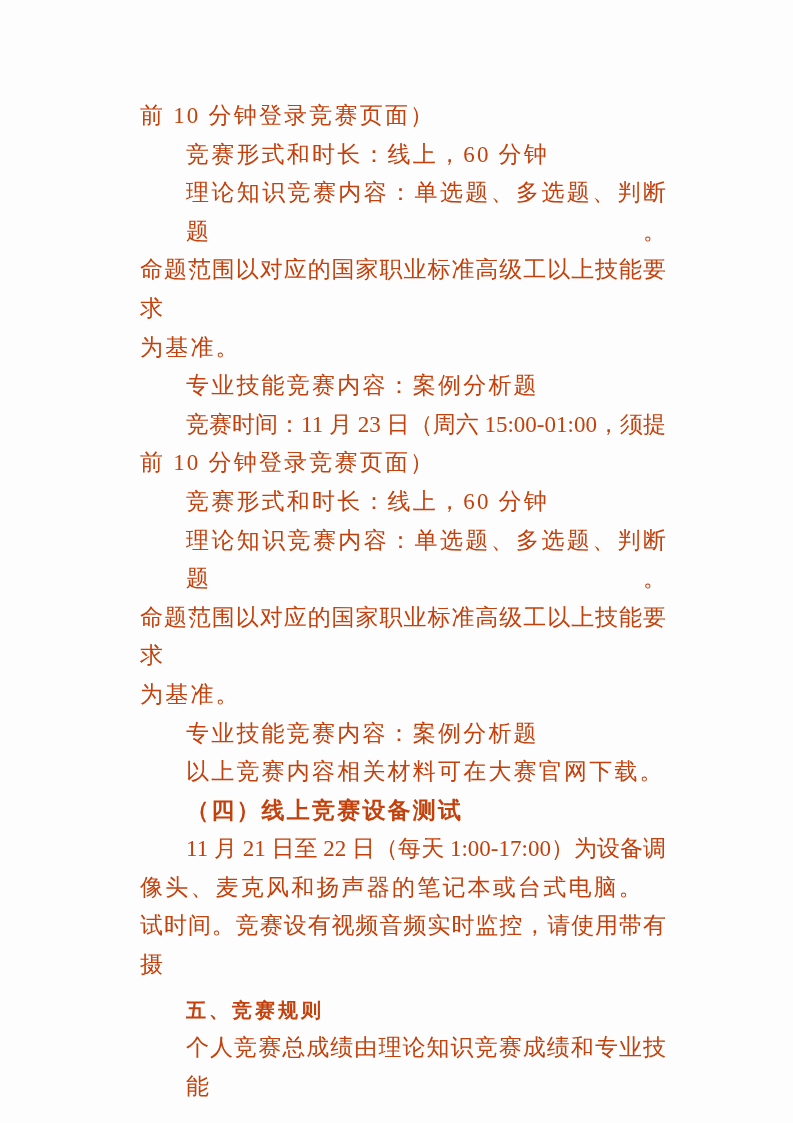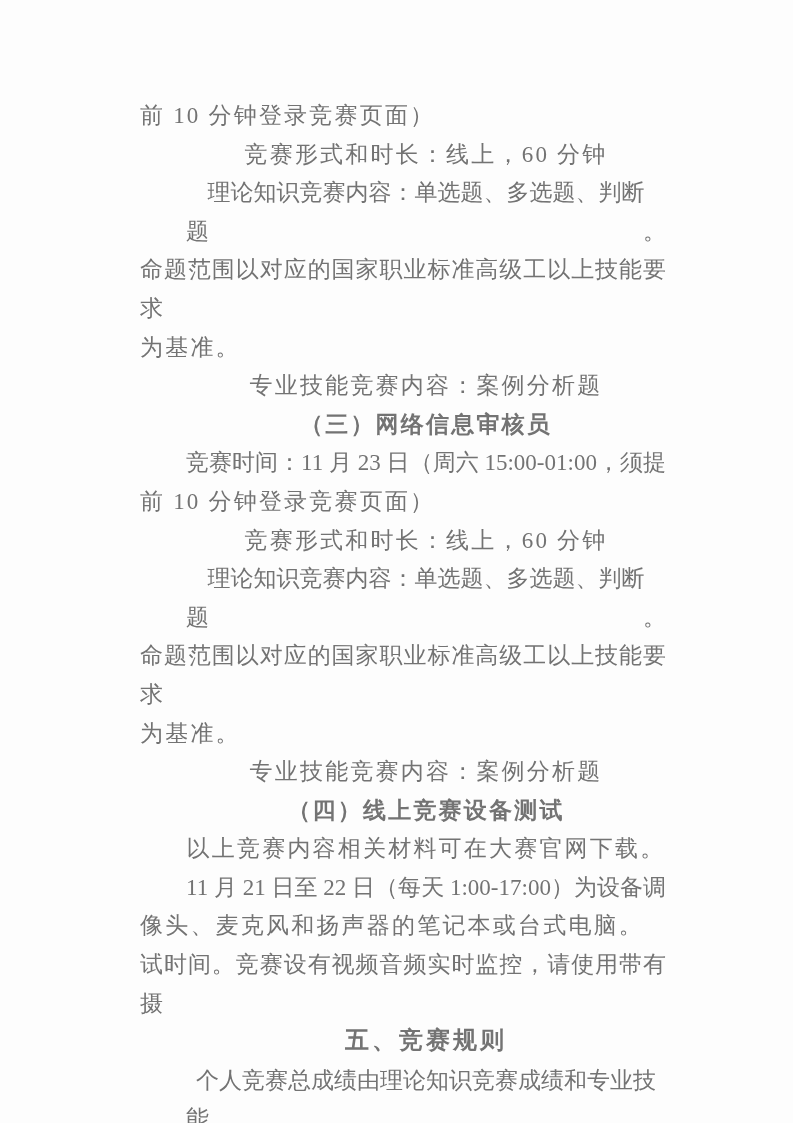--- a/index.html
+++ b/index.html
@@ -17,70 +17,68 @@
   }
   .textblock {
     position: absolute;
     left: 140px;
     top: 97px;
     width: 526px;
   }
   .ln {
     font-size: 23px;
     line-height: 38.6px;
-    color: #737373;
+    color: #c2410c;
     letter-spacing: 2.2px;
     white-space: nowrap;
   }
   
   .full {
     white-space: normal;
     text-align: justify;
     text-align-last: justify;
     text-justify: inter-character;
     letter-spacing: 0;
   }
   
   .indent {
     padding-left: 46px;
-    text-align: center;
   }
   
   .sub-heading {
     font-weight: 700;
   }
   
   .heading {
     font-weight: 700;
-    font-family: Liberation Mono, monospace;
-    font-size: 24px;
+    font-family: Liberation Sans, sans-serif;
+    font-size: 20px;
     letter-spacing: 3px;
-    margin-top: 0;
+    margin-top: 6px;
   }
 </style>
 </head>
 <body>
 
 <div class="page">
   <div class="textblock">
     <div class="ln">前 10 分钟登录竞赛页面）</div>
     <div class="ln indent">竞赛形式和时长：线上，60 分钟</div>
     <div class="ln indent full">理论知识竞赛内容：单选题、多选题、判断题。</div>
     <div class="ln full">命题范围以对应的国家职业标准高级工以上技能要求</div>
     <div class="ln">为基准。</div>
     <div class="ln indent">专业技能竞赛内容：案例分析题</div>
-    <div class="ln indent sub-heading">（三）网络信息审核员</div>
     <div class="ln indent full">竞赛时间：11 月 23 日（周六 15:00-01:00，须提</div>
     <div class="ln">前 10 分钟登录竞赛页面）</div>
     <div class="ln indent">竞赛形式和时长：线上，60 分钟</div>
     <div class="ln indent full">理论知识竞赛内容：单选题、多选题、判断题。</div>
     <div class="ln full">命题范围以对应的国家职业标准高级工以上技能要求</div>
     <div class="ln">为基准。</div>
     <div class="ln indent">专业技能竞赛内容：案例分析题</div>
+    <div class="ln indent">以上竞赛内容相关材料可在大赛官网下载。</div>
     <div class="ln indent sub-heading">（四）线上竞赛设备测试</div>
-    <div class="ln indent">以上竞赛内容相关材料可在大赛官网下载。</div>
     <div class="ln indent full">11 月 21 日至 22 日（每天 1:00-17:00）为设备调</div>
     <div class="ln">像头、麦克风和扬声器的笔记本或台式电脑。</div>
     <div class="ln full">试时间。竞赛设有视频音频实时监控，请使用带有摄</div>
     <div class="ln indent heading">五、竞赛规则</div>
     <div class="ln indent full">个人竞赛总成绩由理论知识竞赛成绩和专业技能</div>
   </div>
 </div>
 
 </body></html>

